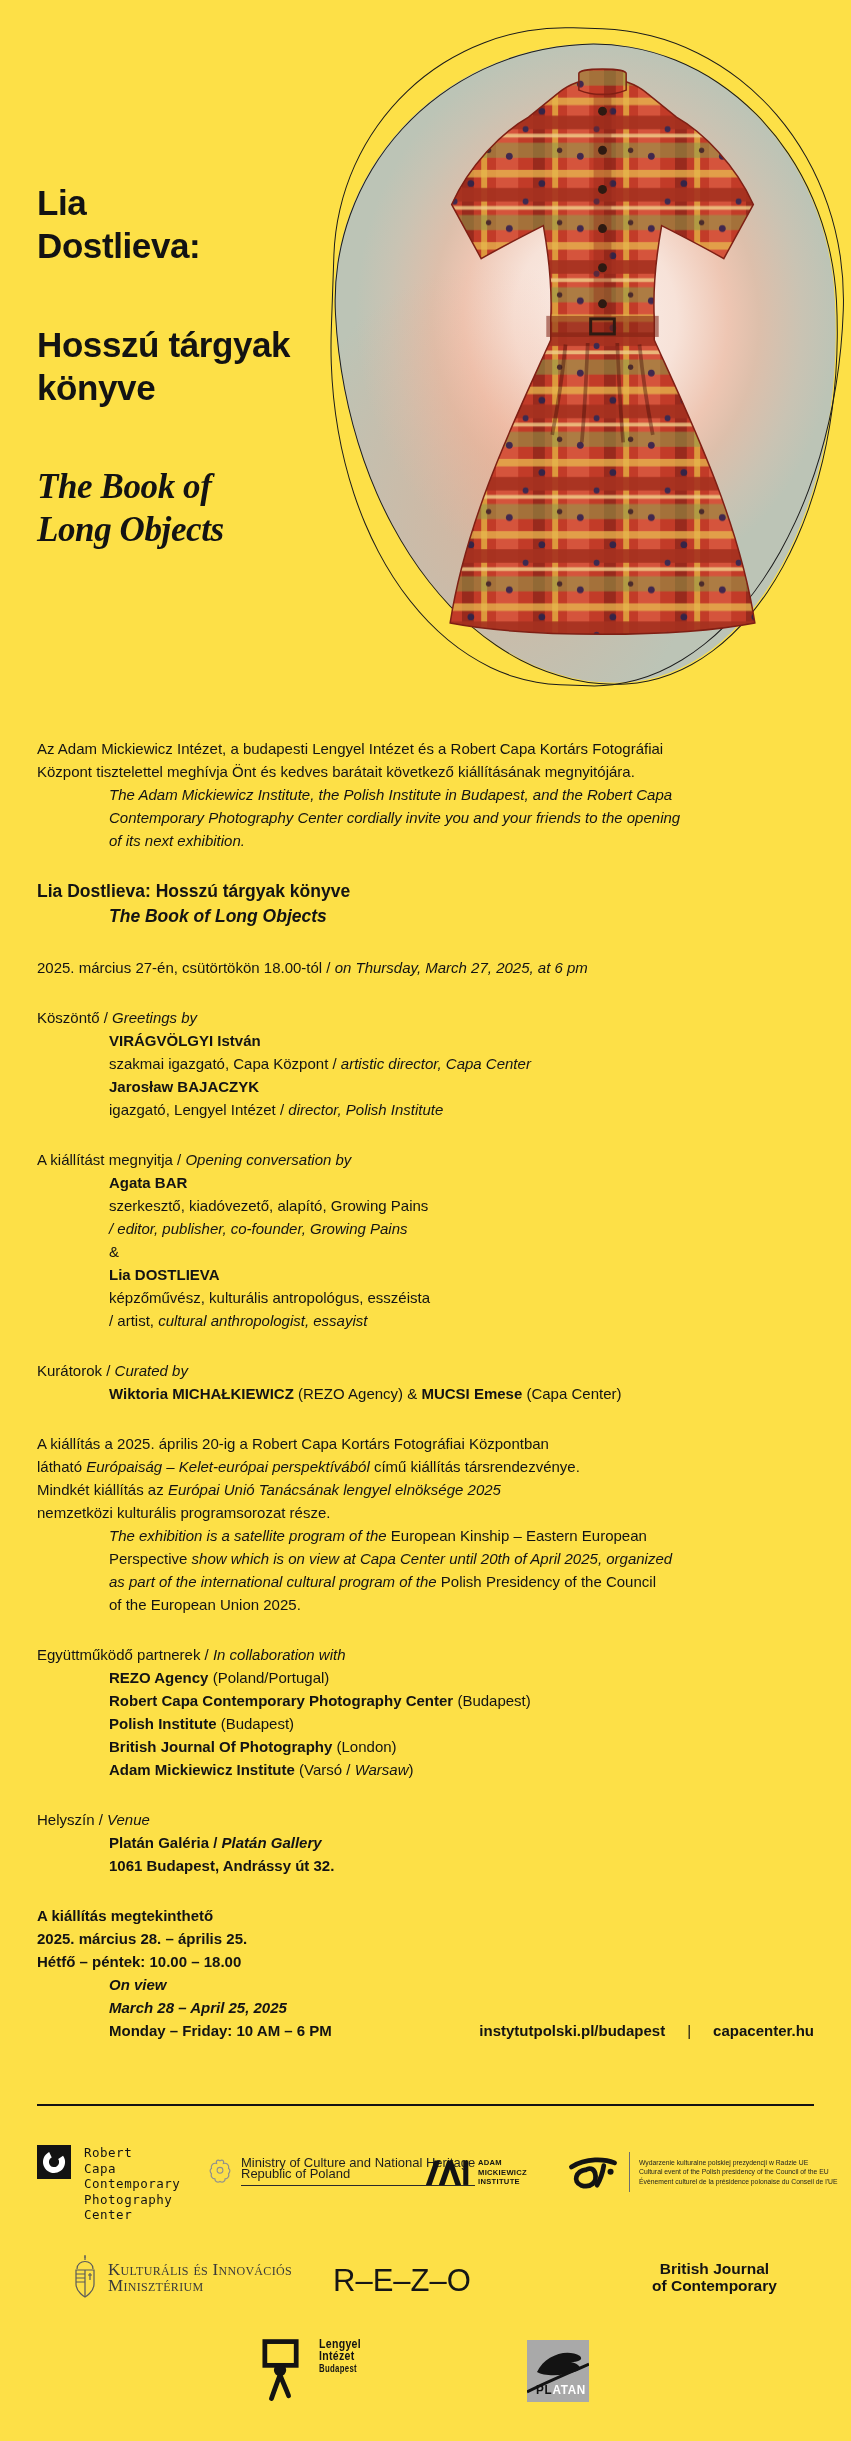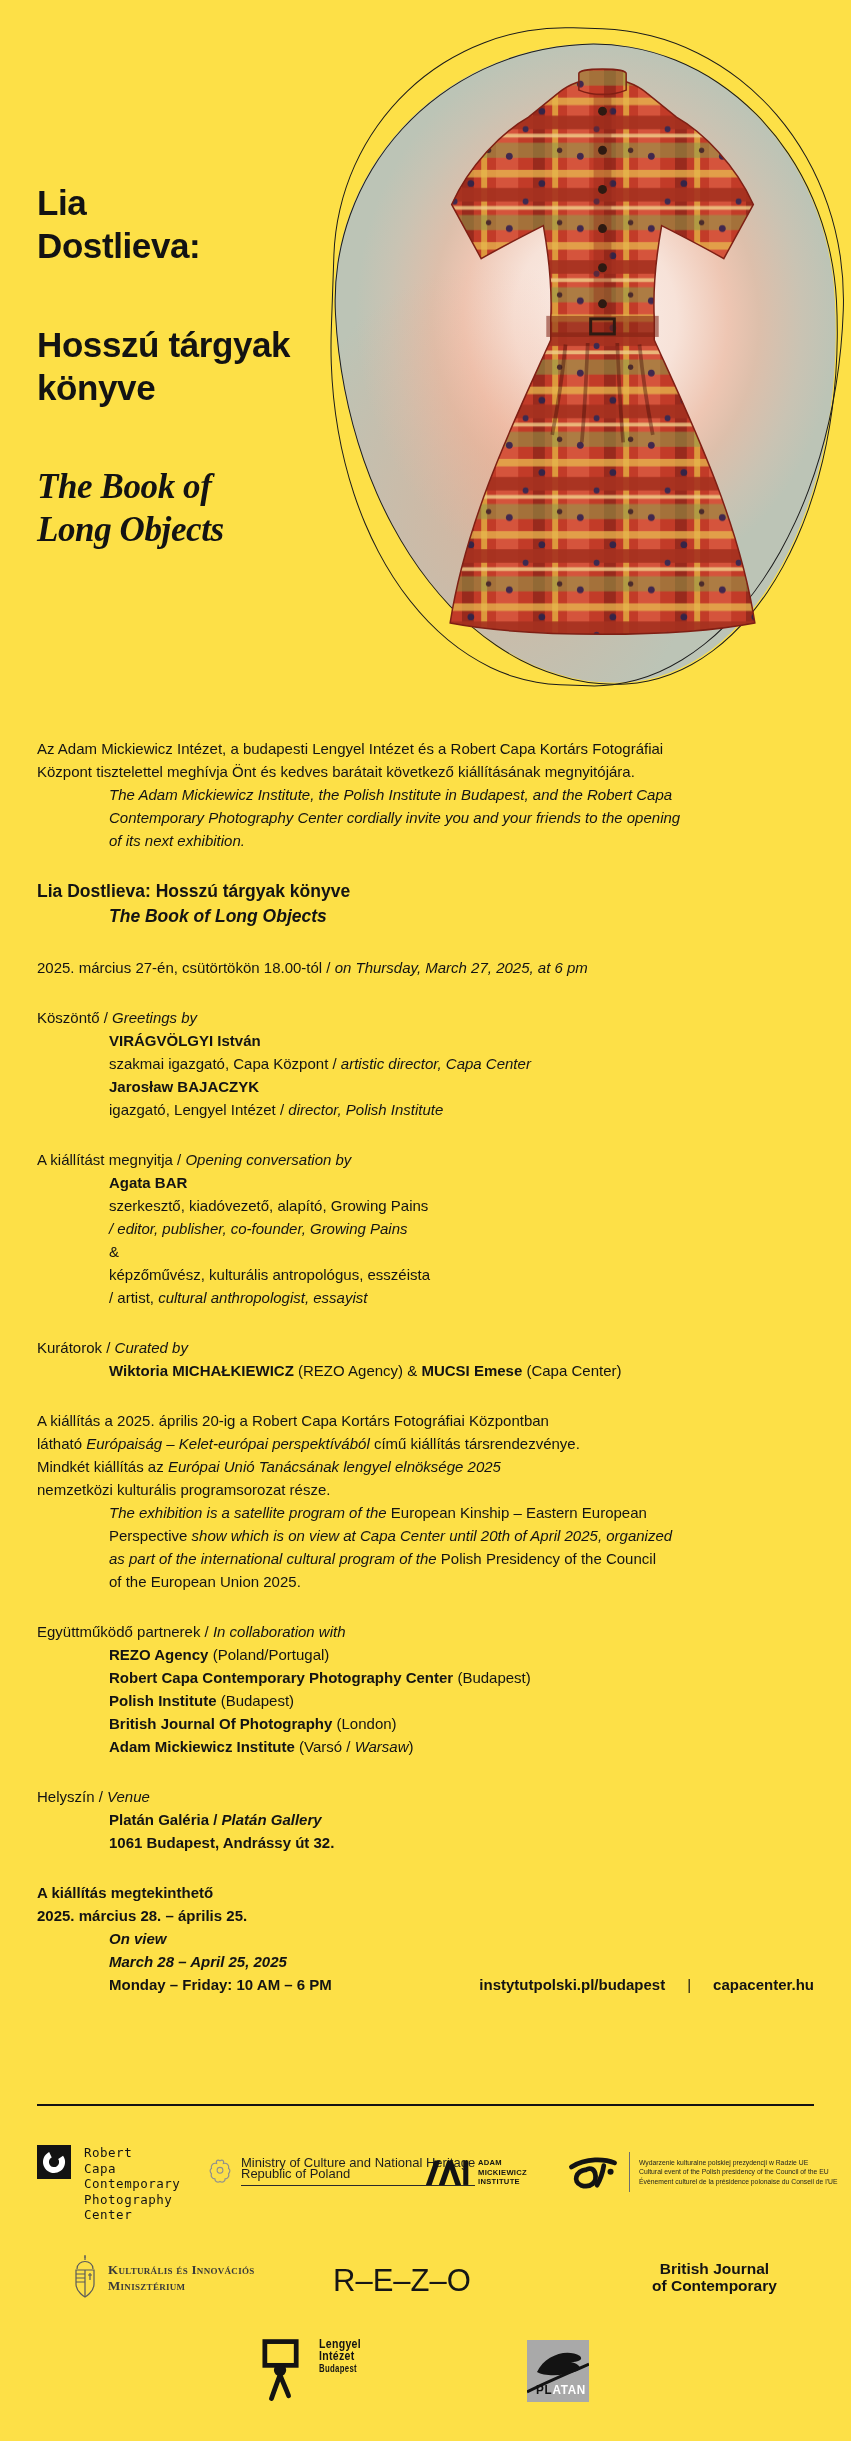--- a/index.html
+++ b/index.html
@@ -57,21 +57,21 @@
   .min-pl-text{font-size:13px;line-height:11px;color:#1e1e1e;padding-bottom:6px;border-bottom:1.6px solid #2a2a2a;white-space:nowrap;}
 
   .iam{left:423px;top:58px;gap:9px;align-items:center;}
   .iam-text{font-size:7.6px;font-weight:bold;line-height:9.5px;letter-spacing:.3px;}
 
   .pres{left:566px;top:52px;gap:9px;align-items:center;}
   .pres-divider{width:1px;background:#6f6f6f;align-self:stretch;}
   .pres-text{font-size:6.8px;line-height:9.4px;color:#1e1e1e;white-space:nowrap;}
 
   .min-hu{left:72px;top:155px;gap:10px;align-items:center;}
-  .min-hu-text{font-family:"Liberation Serif",serif;font-variant:small-caps;font-size:13px;line-height:16px;color:#3a3a3a;letter-spacing:.3px;font-weight:bold;}
+  .min-hu-text{font-family:"Liberation Serif",serif;font-variant:small-caps;font-size:17px;line-height:16px;color:#3a3a3a;letter-spacing:.3px;}
 
   .rezo{left:333px;top:163px;font-size:31px;font-weight:500;letter-spacing:0;color:#161616;}
   .bjp{left:652px;top:160px;font-size:15.5px;font-weight:bold;line-height:17px;text-align:center;display:block;}
 
   .lpi{left:262px;top:238px;gap:19px;align-items:flex-start;}
   .lpi-text{font-weight:bold;line-height:12px;transform:scaleX(.78);transform-origin:left top;letter-spacing:.4px;}
   .lpi-text .l1,.lpi-text .l2{font-size:13.5px;display:block;}
   .lpi-text .l3{font-size:10px;display:block;margin-top:1px;}
 
   .platan{left:527px;top:240px;width:62px;height:62px;background:#a9a9a9;position:absolute;display:block;}
@@ -164,20 +164,21 @@
         <div class="line ind"><span class="rs-r">szakmai igazgató, Capa Központ / </span><span class="rs-i">artistic director, Capa Center</span></div>
         <div class="line ind"><span class="rs-b">Jarosław BAJACZYK</span></div>
         <div class="line ind"><span class="rs-r">igazgató, Lengyel Intézet / </span><span class="rs-i">director, Polish Institute</span></div>
       </div>
       <div class="block">
         <div class="line"><span class="rs-r">A kiállítást megnyitja / </span><span class="rs-i">Opening conversation by</span></div>
         <div class="line ind"><span class="rs-b">Agata BAR</span></div>
         <div class="line ind"><span class="rs-r">szerkesztő, kiadóvezető, alapító, Growing Pains</span></div>
         <div class="line ind"><span class="rs-i">/ editor, publisher, co-founder, Growing Pains</span></div>
         <div class="line ind"><span class="rs-r">&amp;</span></div>
+        <div class="line ind"><span class="rs-b">Lia DOSTLIEVA</span></div>
         <div class="line ind"><span class="rs-r">képzőművész, kulturális antropológus, esszéista</span></div>
         <div class="line ind"><span class="rs-r">/ artist, </span><span class="rs-i">cultural anthropologist, essayist</span></div>
       </div>
       <div class="block">
         <div class="line"><span class="rs-r">Kurátorok / </span><span class="rs-i">Curated by</span></div>
         <div class="line ind"><span class="rs-b">Wiktoria MICHAŁKIEWICZ</span><span class="rs-r"> (REZO Agency) &amp; </span><span class="rs-b">MUCSI Emese</span><span class="rs-r"> (Capa Center)</span></div>
       </div>
       <div class="block">
         <div class="line"><span class="rs-r">A kiállítás a 2025. április 20-ig a Robert Capa Kortárs Fotográfiai Központban</span></div>
         <div class="line"><span class="rs-r">látható </span><span class="rs-i">Európaiság – Kelet-európai perspektívából</span><span class="rs-r"> című kiállítás társrendezvénye.</span></div>
@@ -197,20 +198,21 @@
         <div class="line ind"><span class="rs-b">Adam Mickiewicz Institute</span><span class="rs-r"> (Varsó / </span><span class="rs-i">Warsaw</span><span class="rs-r">)</span></div>
       </div>
       <div class="block">
         <div class="line"><span class="rs-r">Helyszín / </span><span class="rs-i">Venue</span></div>
         <div class="line ind"><span class="rs-b">Platán Galéria / </span><span class="rs-bi">Platán Gallery</span></div>
         <div class="line ind"><span class="rs-b">1061 Budapest, Andrássy út 32.</span></div>
       </div>
       <div class="block tight">
         <div class="line"><span class="rs-b">A kiállítás megtekinthető</span></div>
         <div class="line"><span class="rs-b">2025. március 28. – április 25.</span></div>
+        <div class="line"><span class="rs-b">Hétfő – péntek: 10.00 – 18.00</span></div>
         <div class="line ind"><span class="rs-bi">On view</span></div>
         <div class="line ind"><span class="rs-bi">March 28 – April 25, 2025</span></div>
       </div>
     </div>
 
   <div class="body-flow" style="margin-top:0;">
     <div class="sched-last">
       <span class="sched-text">Monday – Friday: 10 AM – 6 PM</span>
       <span class="links">
         <span>instytutpolski.pl/budapest</span>

